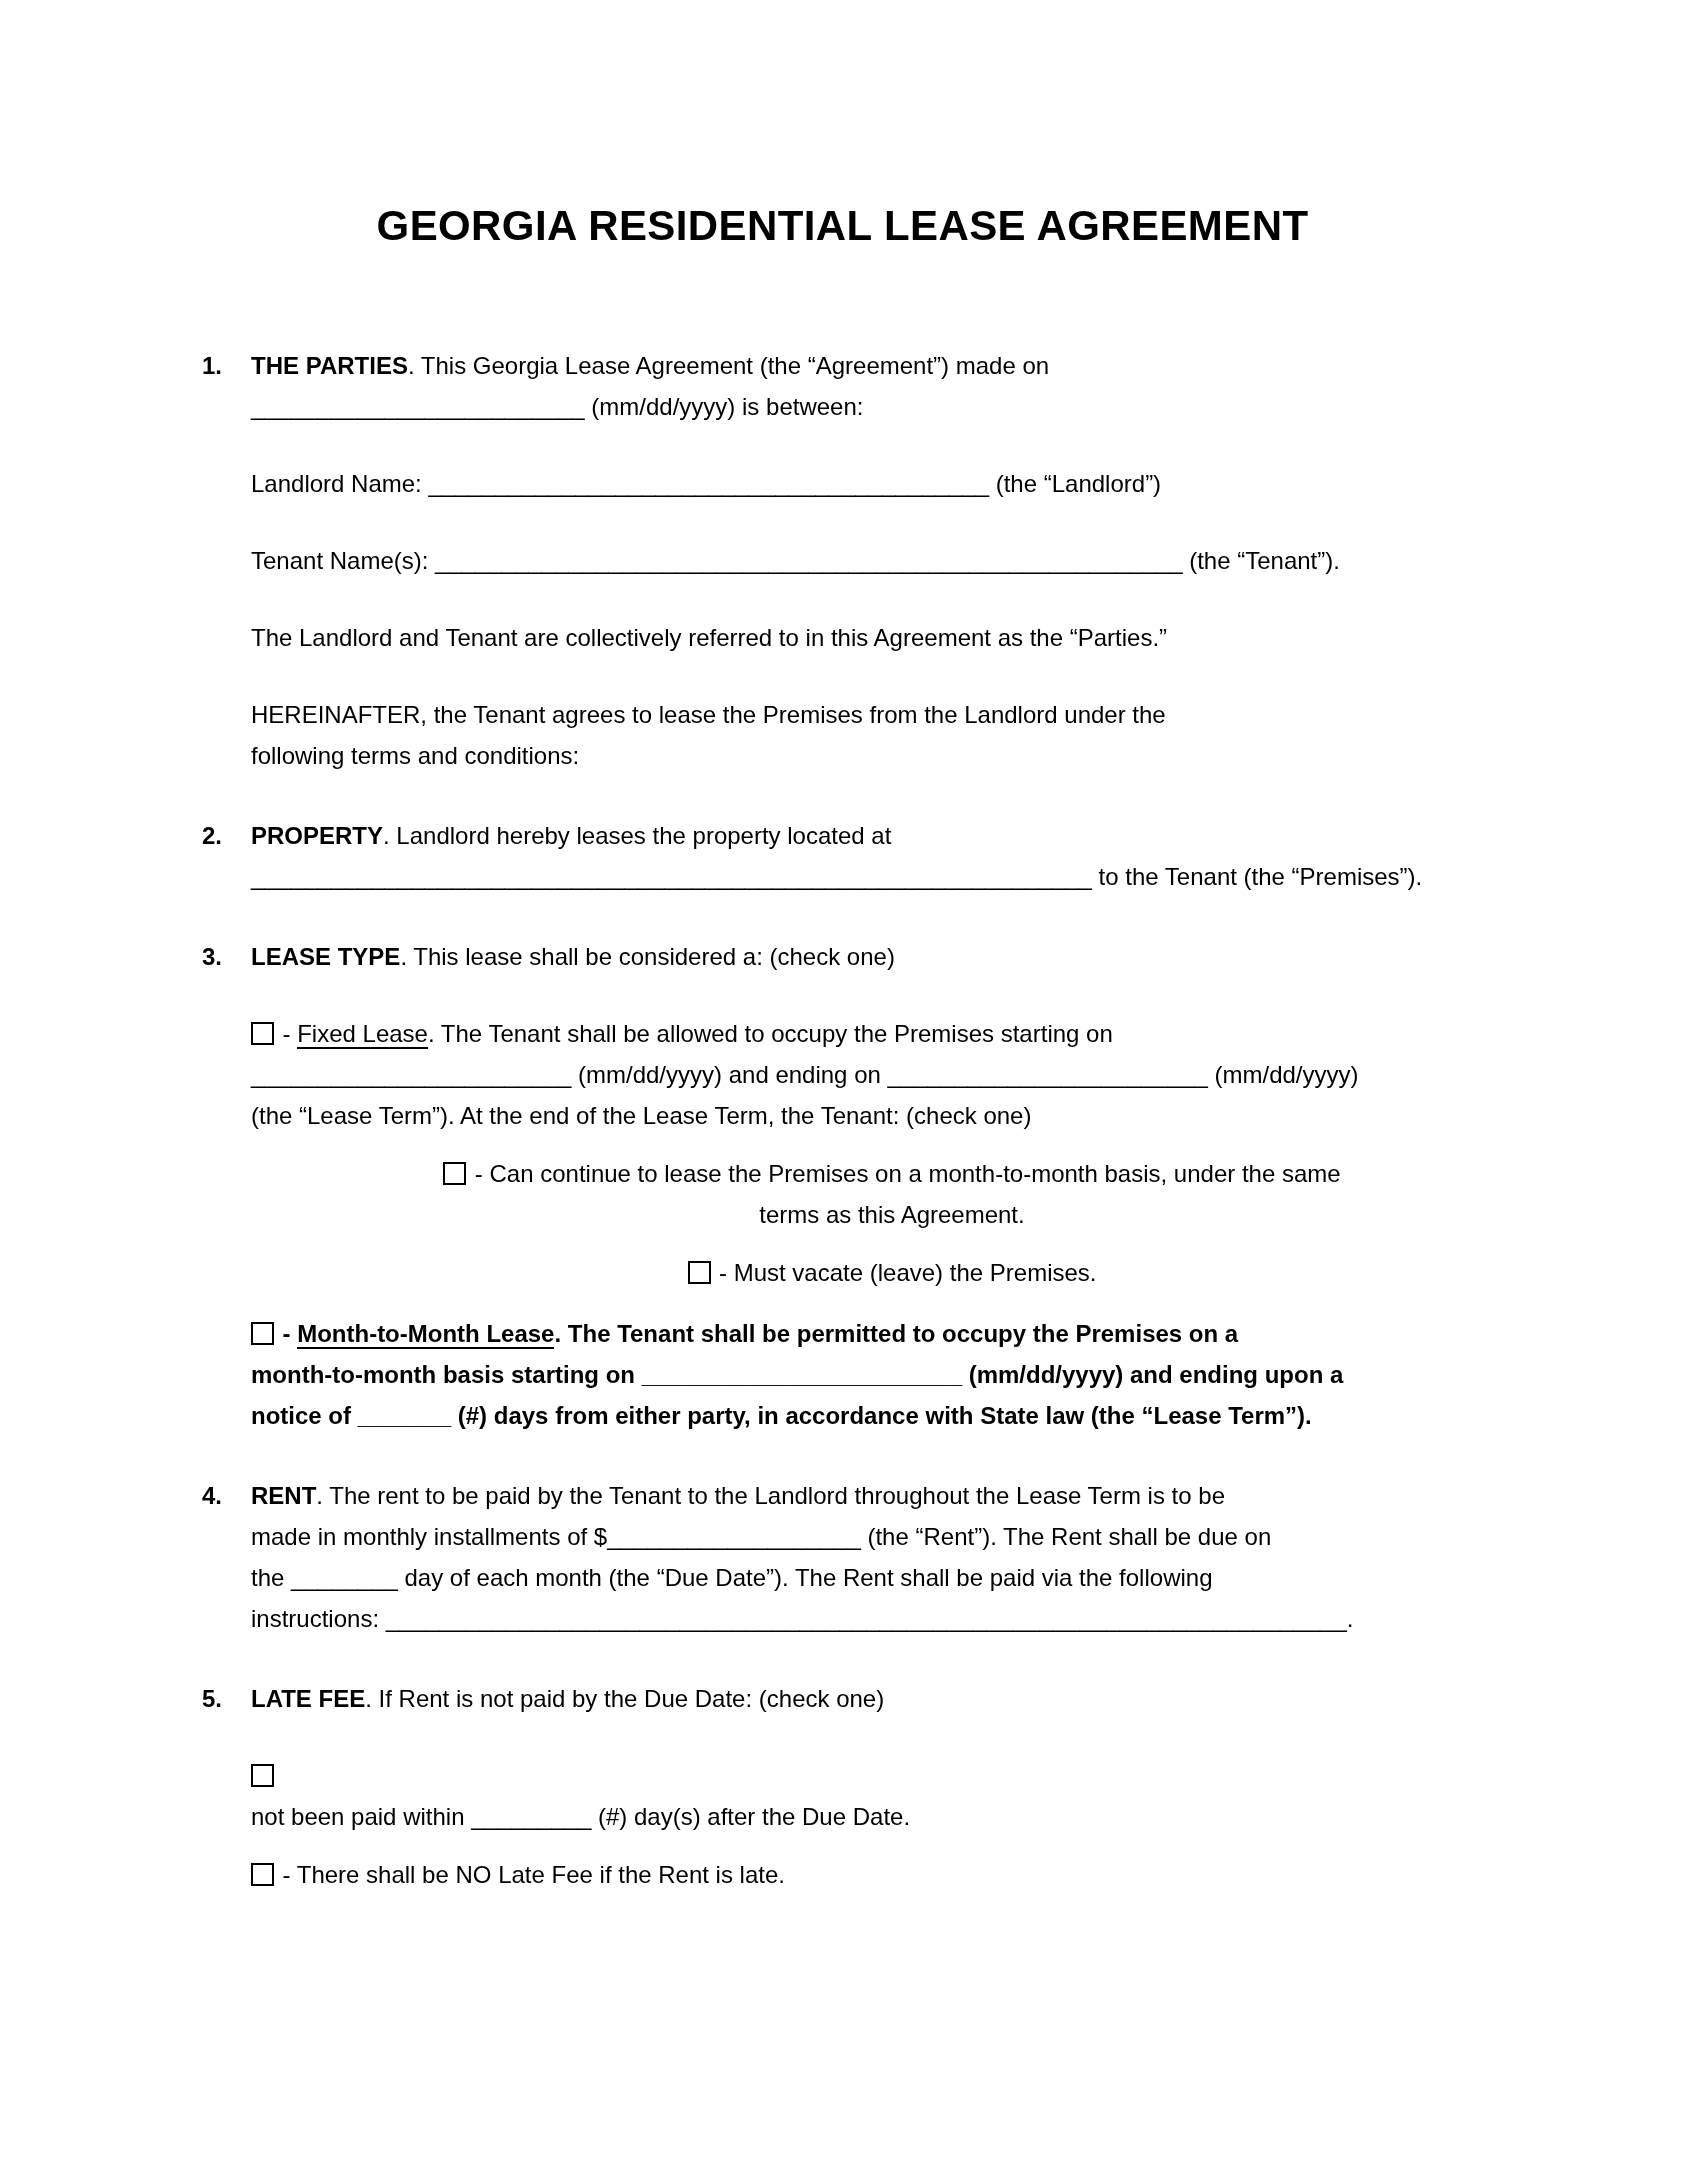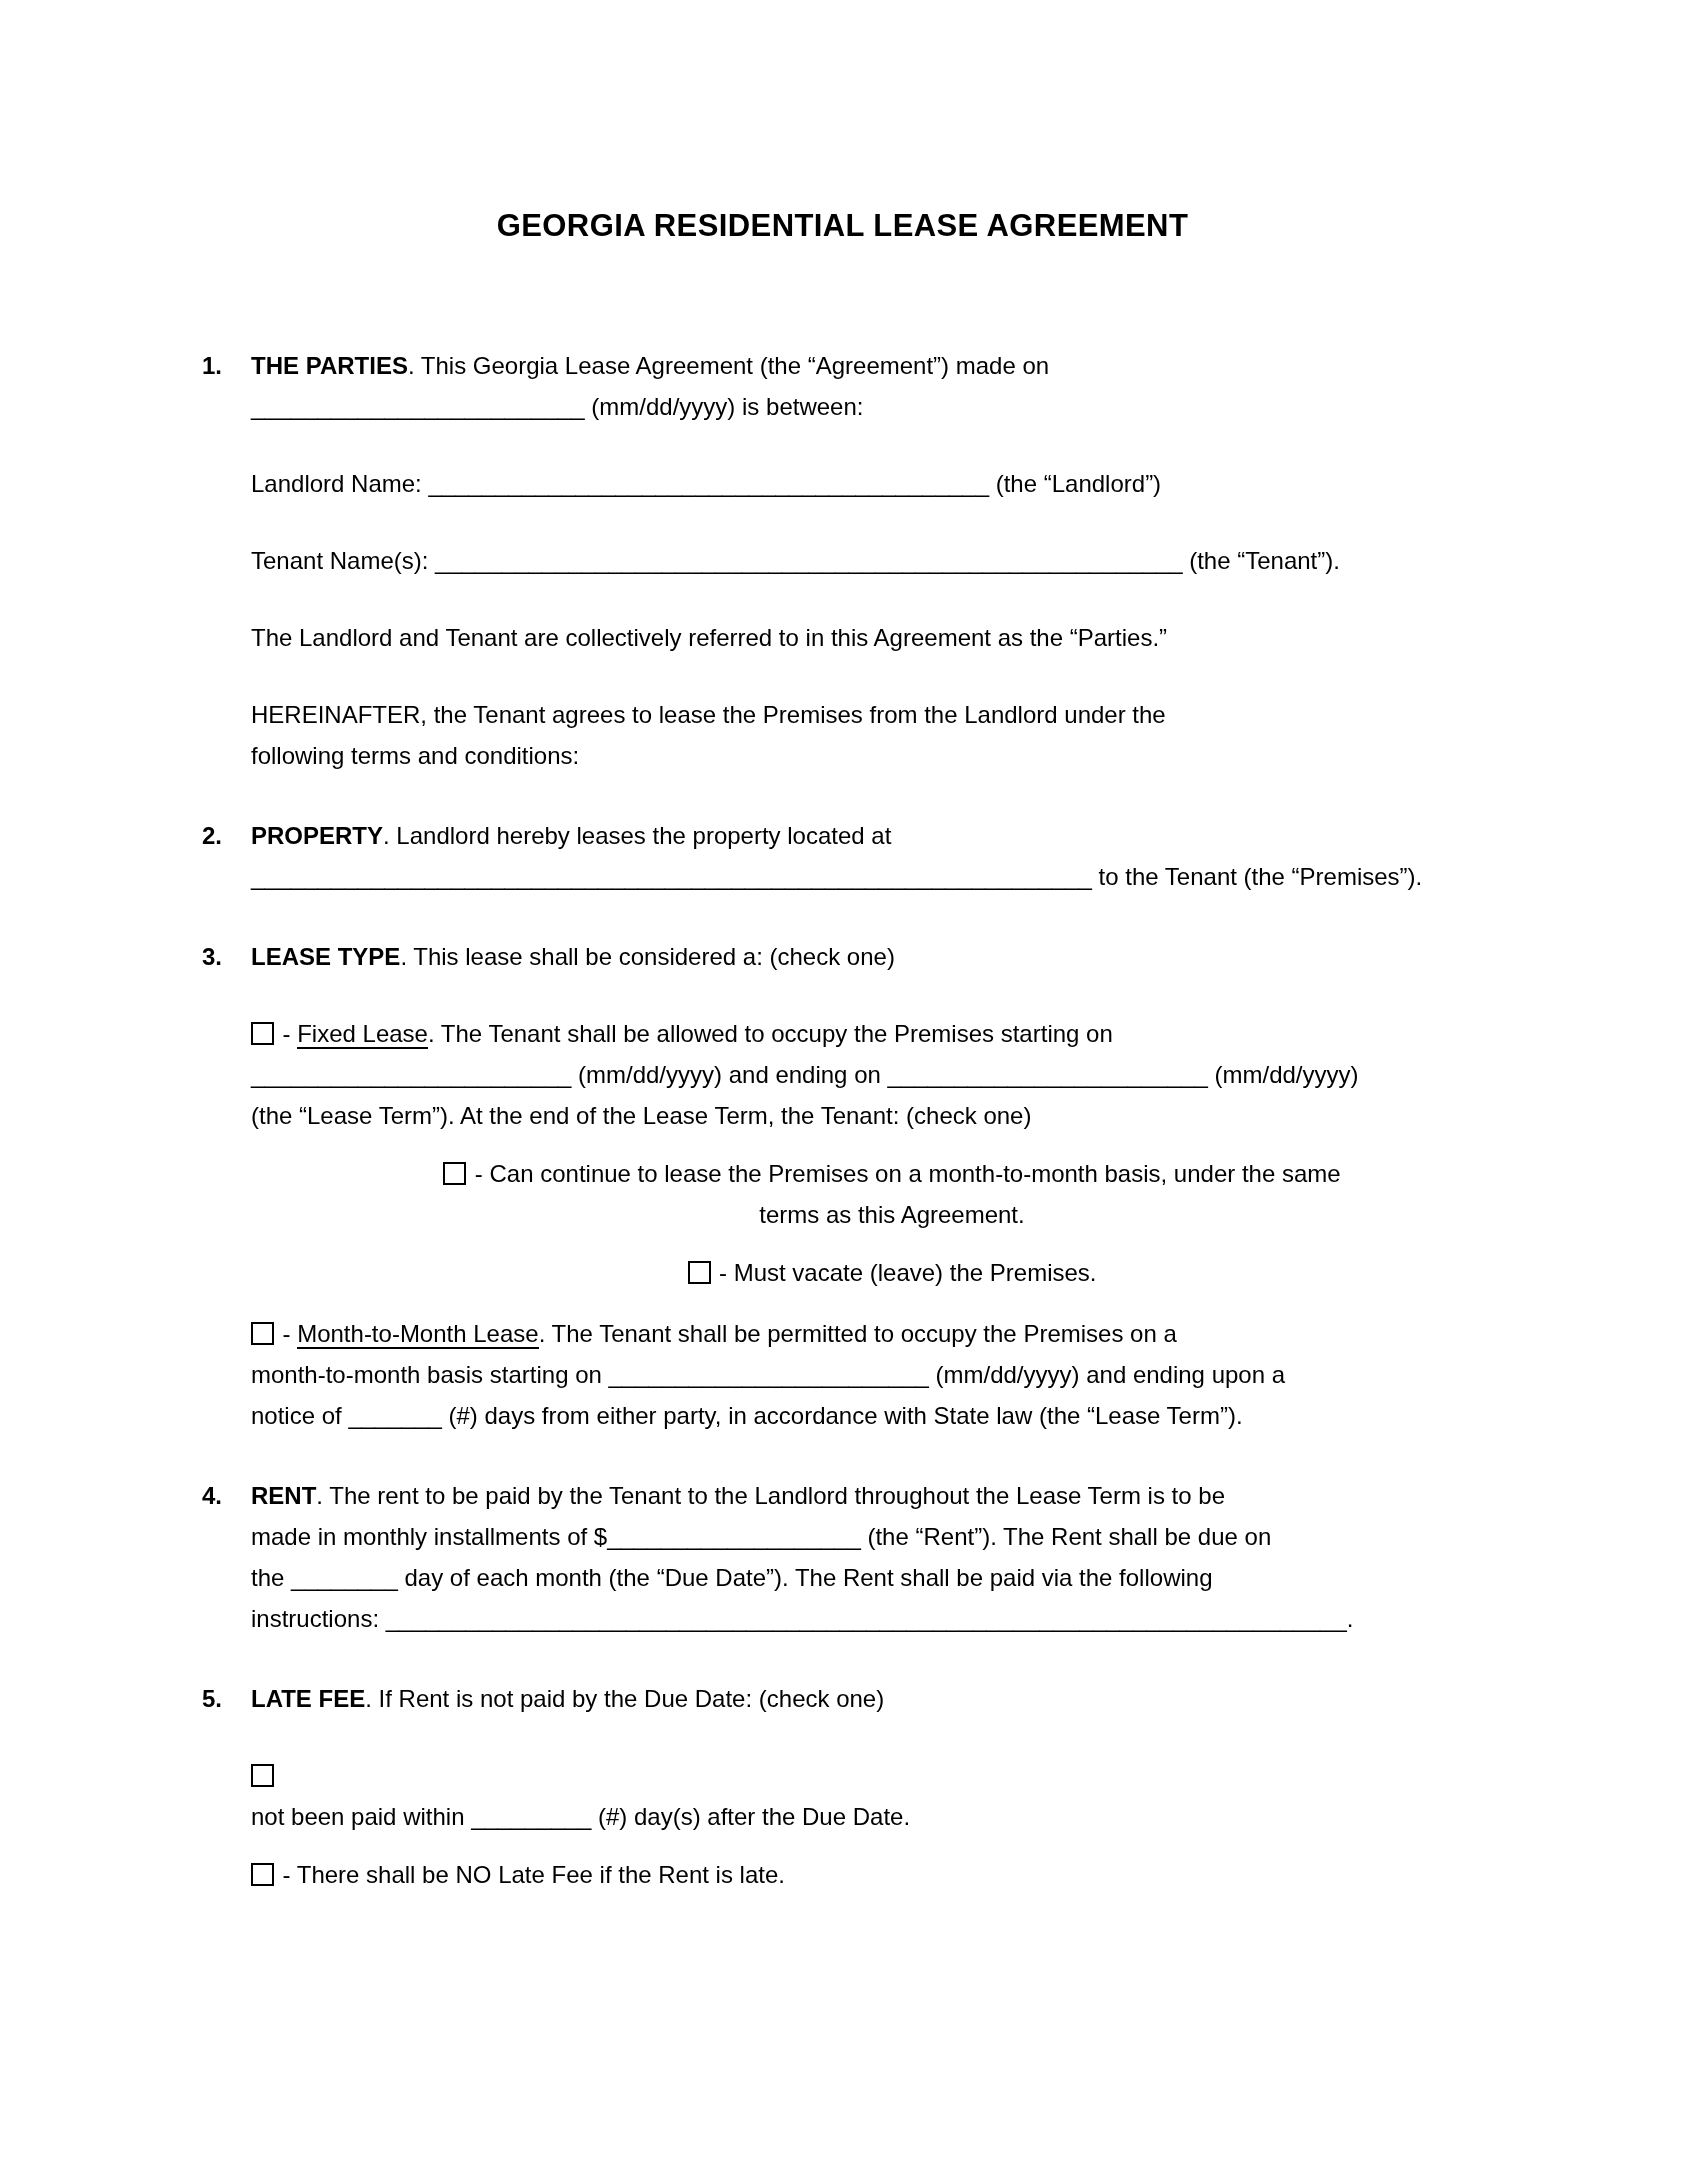--- a/index.html
+++ b/index.html
@@ -7,33 +7,33 @@
     width:1685px; height:2181px;
     background:#ffffff; color:#000000;
     font-family:"Liberation Sans", sans-serif;
     font-size:24px; line-height:41px;
     position:relative; overflow:hidden;
   }
   .page { position:relative; width:1685px; height:2181px; background:#fff; }
   h1.title {
     margin:196px 0 89px 0;
     text-align:center;
-    font-size:31px; line-height:60px; font-weight:bold;
+    font-size:42px; line-height:60px; font-weight:bold;
     letter-spacing:0.4px;
   }
   .doc { padding:0 203px 0 202px; }
   .sec { display:flex; margin-top:39px; }
   .sec.first { margin-top:0; }
   .num { flex:none; width:49px; font-weight:bold; }
   .secbody { flex:1; min-width:0; }
   .ln { white-space:pre-wrap; }
   .heading { font-weight:bold; }
   .para { margin-top:36px; }
   .mt20 { margin-top:17px; }
-  .mt24 { margin-top:20.4px; }
+  .mt24 { margin-top:20.4px;font-weight:bold; }
   .sub { padding-left:51px;text-align:center; }
   .cb {
     display:inline-block; width:19px; height:19px;
     border:2.6px solid #000; background:#fff;
     vertical-align:-2.6px; margin-right:8.5px;
   }
   .ul { border-bottom:2.1px solid #000; }
 </style>
 </head>
 <body>

